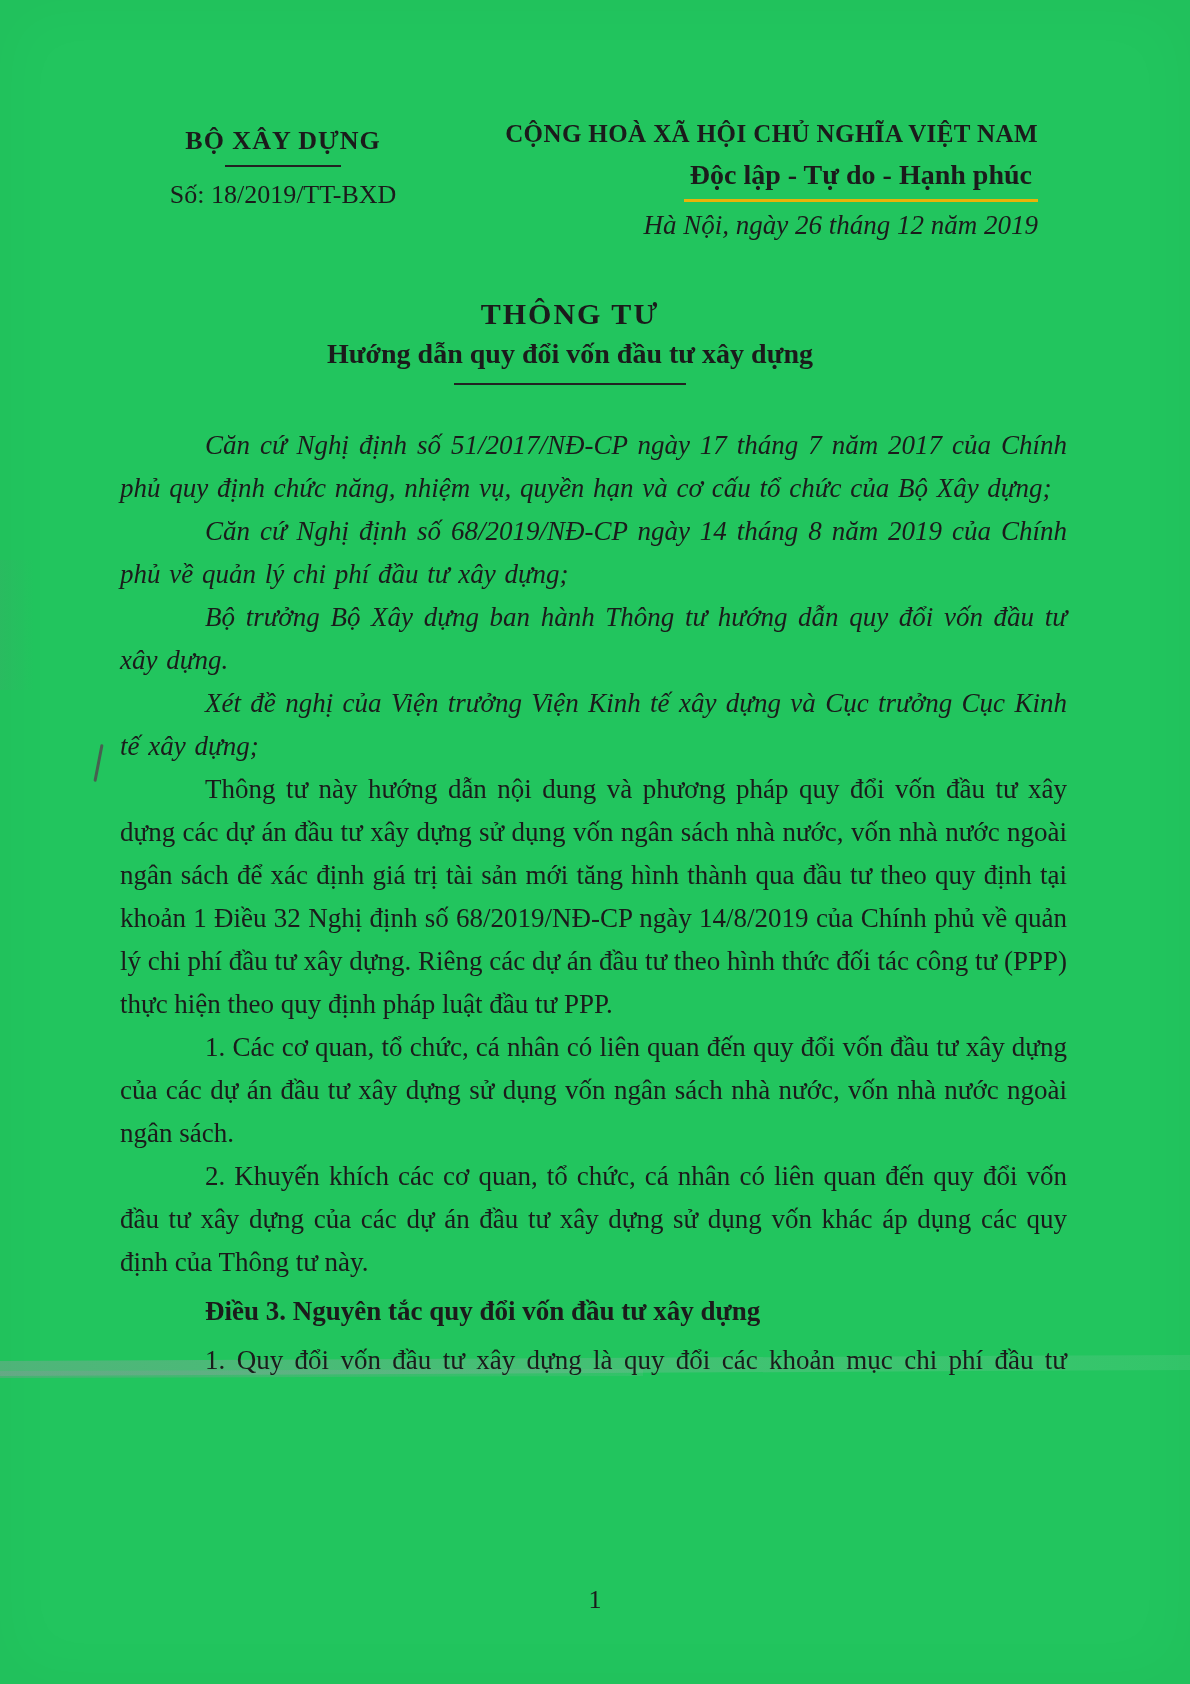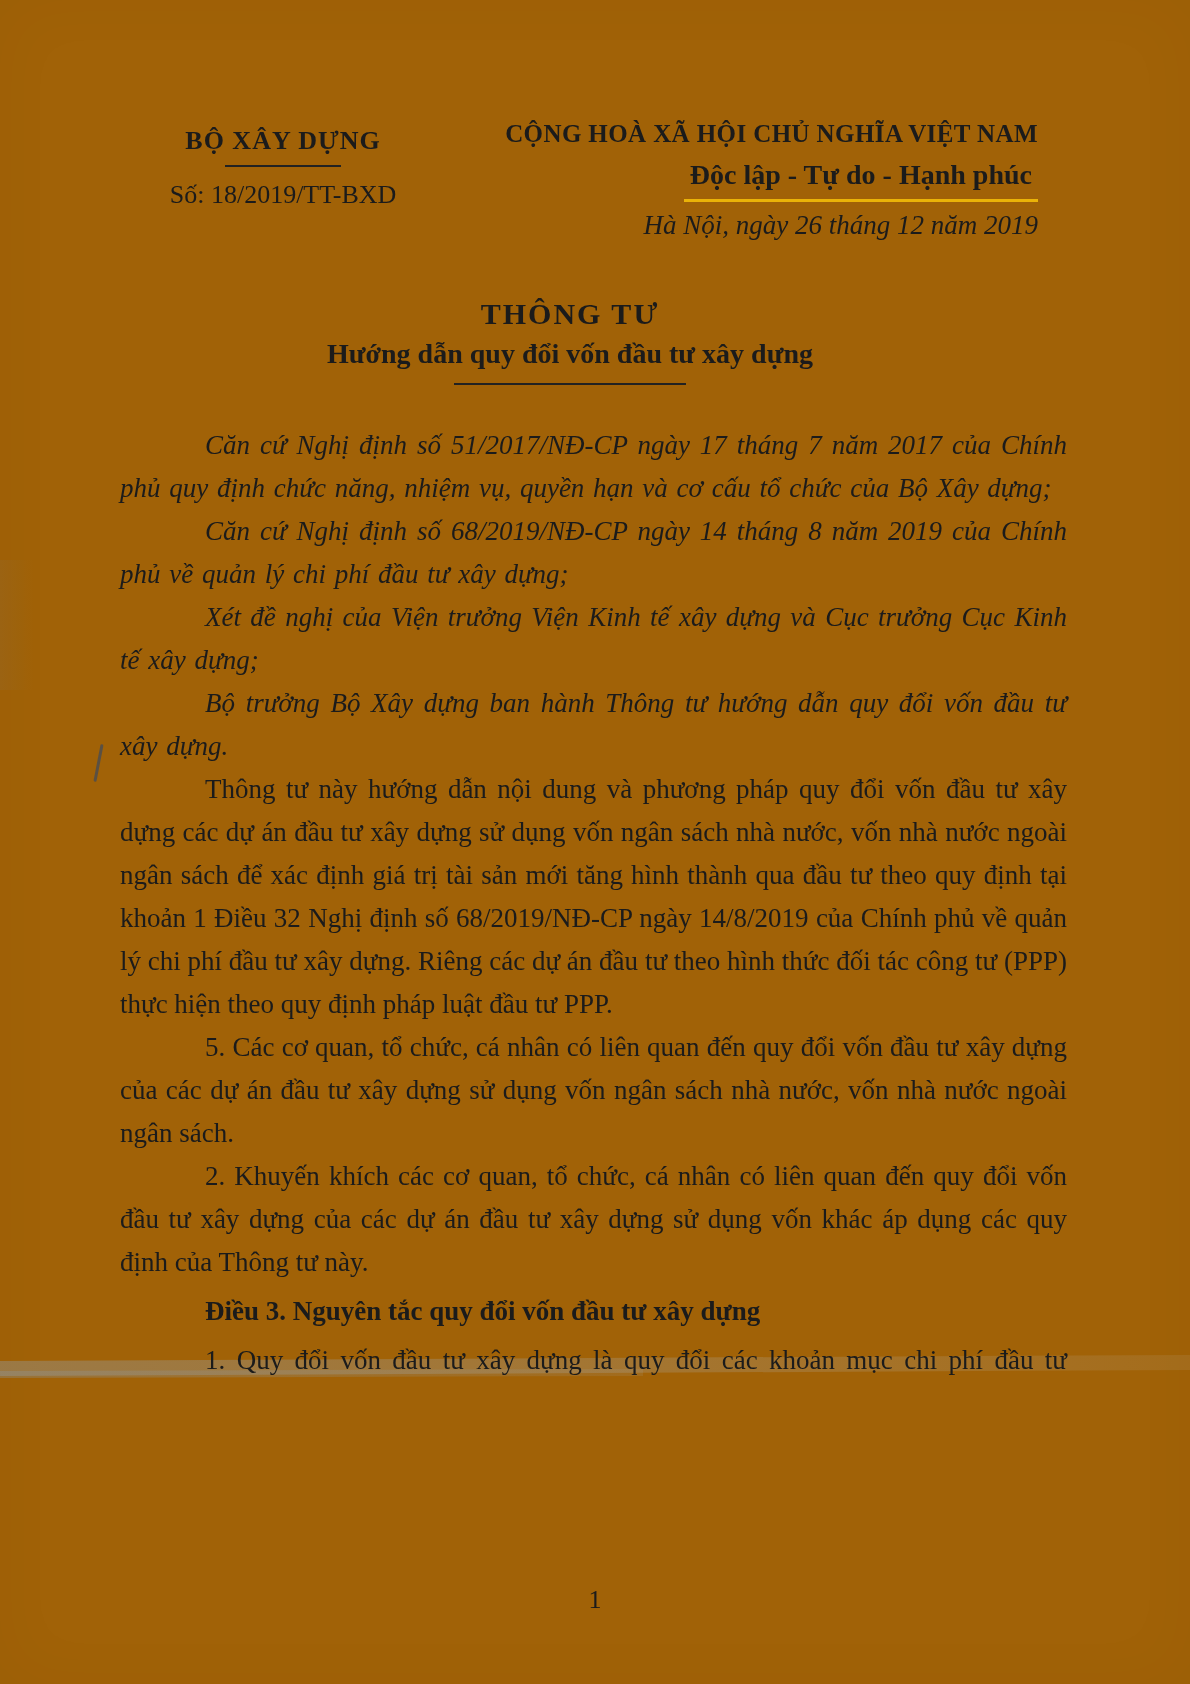--- a/index.html
+++ b/index.html
@@ -5,21 +5,21 @@
   html, body {
     margin: 0;
     padding: 0;
     background: #e8e8e8;
   }
   .page {
     position: relative;
     width: 1190px;
     height: 1684px;
     margin: 0 auto;
-    background: #a16207;
+    background: #22c55e;
     overflow: hidden;
     font-family: "Liberation Serif", "DejaVu Serif", serif;
     color: #1b1b1b;
     box-shadow: inset 0 0 70px rgba(40,40,40,0.03);
   }
 
   
   .hdr-left {
     position: absolute;
     top: 126px;
@@ -211,26 +211,26 @@
 
   <div class="title-block">
     <div class="doc-type">THÔNG TƯ</div>
     <div class="subject">Hướng dẫn quy đổi vốn đầu tư xây dựng</div>
     <div class="title-rule"></div>
   </div>
 
   <main class="body-main">
     <p class="preamble">Căn cứ Nghị định số 51/2017/NĐ-CP ngày 17 tháng 7 năm 2017 của Chính phủ quy định chức năng, nhiệm vụ, quyền hạn và cơ cấu tổ chức của Bộ Xây dựng;</p>
     <p class="preamble">Căn cứ Nghị định số 68/2019/NĐ-CP ngày 14 tháng 8 năm 2019 của Chính phủ về quản lý chi phí đầu tư xây dựng;</p>
+    <p class="preamble">Bộ trưởng Bộ Xây dựng ban hành Thông tư hướng dẫn quy đổi vốn đầu tư xây dựng.</p>
     <p class="preamble">Xét đề nghị của Viện trưởng Viện Kinh tế xây dựng và Cục trưởng Cục Kinh tế xây dựng;</p>
-    <p class="preamble">Bộ trưởng Bộ Xây dựng ban hành Thông tư hướng dẫn quy đổi vốn đầu tư xây dựng.</p>
 
     <p>Thông tư này hướng dẫn nội dung và phương pháp quy đổi vốn đầu tư xây dựng các dự án đầu tư xây dựng sử dụng vốn ngân sách nhà nước, vốn nhà nước ngoài ngân sách để xác định giá trị tài sản mới tăng hình thành qua đầu tư theo quy định tại khoản 1 Điều 32 Nghị định số 68/2019/NĐ-CP ngày 14/8/2019 của Chính phủ về quản lý chi phí đầu tư xây dựng. Riêng các dự án đầu tư theo hình thức đối tác công tư (PPP) thực hiện theo quy định pháp luật đầu tư PPP.</p>
 
-    <p>5. Các cơ quan, tổ chức, cá nhân có liên quan đến quy đổi vốn đầu tư xây dựng của các dự án đầu tư xây dựng sử dụng vốn ngân sách nhà nước, vốn nhà nước ngoài ngân sách.</p>
+    <p>1. Các cơ quan, tổ chức, cá nhân có liên quan đến quy đổi vốn đầu tư xây dựng của các dự án đầu tư xây dựng sử dụng vốn ngân sách nhà nước, vốn nhà nước ngoài ngân sách.</p>
     <p>2. Khuyến khích các cơ quan, tổ chức, cá nhân có liên quan đến quy đổi vốn đầu tư xây dựng của các dự án đầu tư xây dựng sử dụng vốn khác áp dụng các quy định của Thông tư này.</p>
 
     <h2 class="article-heading">Điều 3. Nguyên tắc quy đổi vốn đầu tư xây dựng</h2>
     <p class="justify-last">1. Quy đổi vốn đầu tư xây dựng là quy đổi các khoản mục chi phí đầu tư</p>
   </main>
 
   <div class="page-number">1</div>
 
   <div class="pen-mark"></div>
   <div class="scan-smudge"></div>

